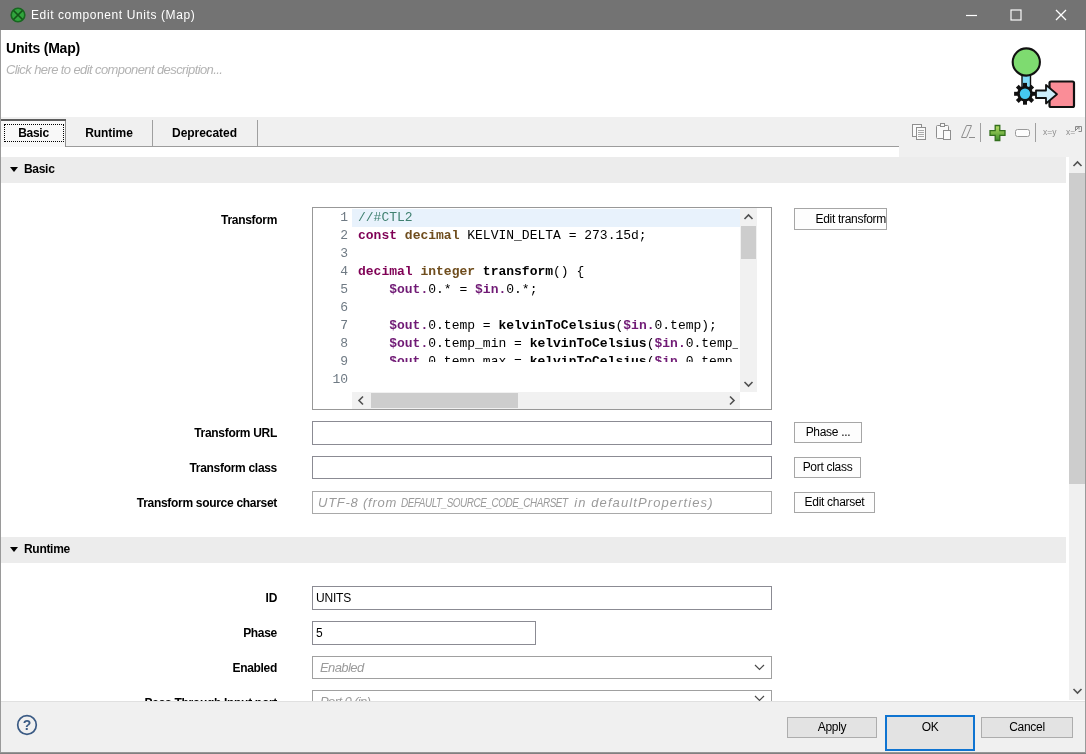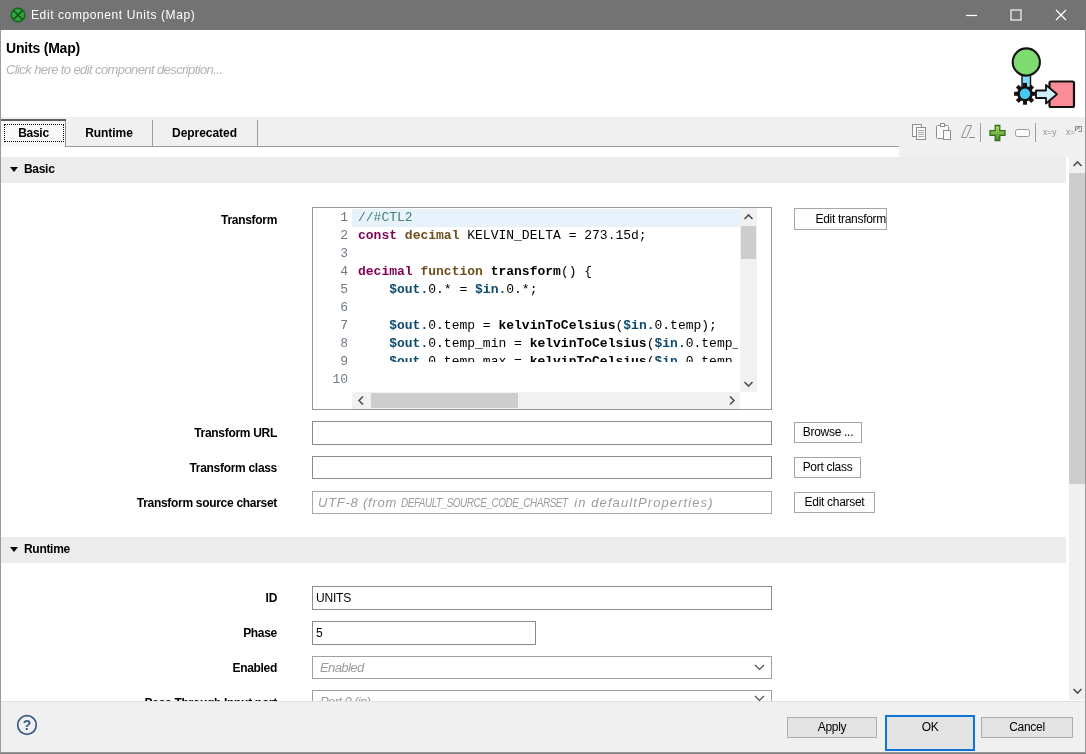--- a/index.html
+++ b/index.html
@@ -14,21 +14,21 @@
   .fbtn{position:absolute;background:#e3e3e3;border:1px solid #adadad;box-sizing:border-box;
        font-size:12px;letter-spacing:-0.3px;color:#000;text-align:center;line-height:19px;height:21px;}
   .band{position:absolute;left:1px;width:1065px;height:26px;background:#ececec;}
   .band .tri{position:absolute;left:9px;top:10px;width:0;height:0;
        border-left:4.5px solid transparent;border-right:4.5px solid transparent;border-top:5.5px solid #000;}
   .band .btxt{position:absolute;left:23px;top:5px;font-weight:bold;font-size:12px;letter-spacing:-0.3px;}
   .mono{font-family:"Liberation Mono",monospace;font-size:13px;}
   .cl{position:absolute;left:0;height:18px;line-height:18px;white-space:pre;}
   .kw{color:#7f0055;font-weight:bold;}
   .ty{color:#6f4d1d;font-weight:bold;}
-  .vr{color:#0c4a6e;font-weight:bold;}
+  .vr{color:#701a75;font-weight:bold;}
   .fn{font-weight:bold;color:#000;}
   .cm{color:#3f8070;}
   .ph{font-style:italic;color:#9b9b9b;font-size:13px;letter-spacing:-0.6px;}
 </style>
 </head>
 <body>
 
 <div class="abs" style="left:0;top:0;width:1086px;height:30px;background:#737373;"></div>
 <svg class="abs" style="left:10px;top:7px" width="16" height="16" viewBox="0 0 16 16">
   <circle cx="8" cy="8" r="6.8" fill="#31a53e" stroke="#17671f" stroke-width="1.6"></circle>
@@ -144,21 +144,21 @@
   <div class="cl" style="position:static;">7</div>
     <div class="cl" style="position:static;">8</div>
   <div class="cl" style="position:static;">9</div>
     <div class="cl" style="position:static;">10</div>
 </div>
 
 <div class="abs mono" style="left:358px;top:209px;width:380px;height:153px;overflow:hidden;color:#000;line-height:18px;">
   <div style="white-space:pre;"><span class="cm">//#CTL2</span>
 <span class="kw">const</span> <span class="ty">decimal</span> KELVIN_DELTA = 273.15d;
 
-<span class="kw">decimal</span> <span class="ty">function</span> <span class="fn">transform</span>() {
+<span class="kw">decimal</span> <span class="ty">integer</span> <span class="fn">transform</span>() {
     <span class="vr">$out.</span>0.* = <span class="vr">$in.</span>0.*;
 
     <span class="vr">$out.</span>0.temp = <span class="fn">kelvinToCelsius</span>(<span class="vr">$in.</span>0.temp);
     <span class="vr">$out.</span>0.temp_min = <span class="fn">kelvinToCelsius</span>(<span class="vr">$in.</span>0.temp_min) - KELVIN_DELTA;
     <span class="vr">$out.</span>0.temp_max = <span class="fn">kelvinToCelsius</span>(<span class="vr">$in.</span>0.temp_max) - KELVIN_DELTA;
 </div>
 </div>
 
 <div class="abs" style="left:740px;top:208px;width:17px;height:184px;background:#f1f1f1;"></div>
 <div class="abs" style="left:741px;top:226px;width:15px;height:33px;background:#cdcdcd;"></div>
@@ -175,21 +175,21 @@
     <path d="M6,1.5 L2,5.5 L6,9.5" stroke="#505050" stroke-width="1.6" fill="none"></path>
   </svg>
 <svg class="abs" style="left:728px;top:395px" width="8" height="11" viewBox="0 0 8 11">
     <path d="M2,1.5 L6,5.5 L2,9.5" stroke="#505050" stroke-width="1.6" fill="none"></path>
   </svg>
 
 <div class="btn" style="left:794px;top:208px;width:93px;height:22px;line-height:20px;text-align:right;">Edit transform</div>
 
 <div class="lbl" style="top:426px;">Transform URL</div>
 <div class="inp" style="left:312px;top:421px;width:460px;height:24px;"></div>
-<div class="btn" style="left:794px;top:422px;width:68px;height:21px;line-height:19px;">Browse ...</div>
+<div class="btn" style="left:794px;top:422px;width:68px;height:21px;line-height:19px;">Phase ...</div>
 
 <div class="lbl" style="top:461px;">Transform class</div>
 <div class="inp" style="left:312px;top:456px;width:460px;height:23px;"></div>
 <div class="btn" style="left:794px;top:457px;width:67px;height:21px;line-height:19px;">Port class</div>
 
 <div class="lbl" style="top:496px;">Transform source charset</div>
 <div class="inp" style="left:312px;top:491px;width:460px;height:23px;border-color:#a9a9a9;"></div>
 <div class="abs ph" style="left:318px;top:495px;white-space:nowrap;"><span style="letter-spacing:0.75px;">UTF-8 (from </span><span style="display:inline-block;transform:scaleX(0.764);transform-origin:0 0;margin-right:-50px;">DEFAULT_SOURCE_CODE_CHARSET</span><span style="letter-spacing:1.1px;">&nbsp;in defaultProperties)</span></div>
 <div class="btn" style="left:794px;top:492px;width:81px;height:21px;line-height:19px;">Edit charset</div>
 

